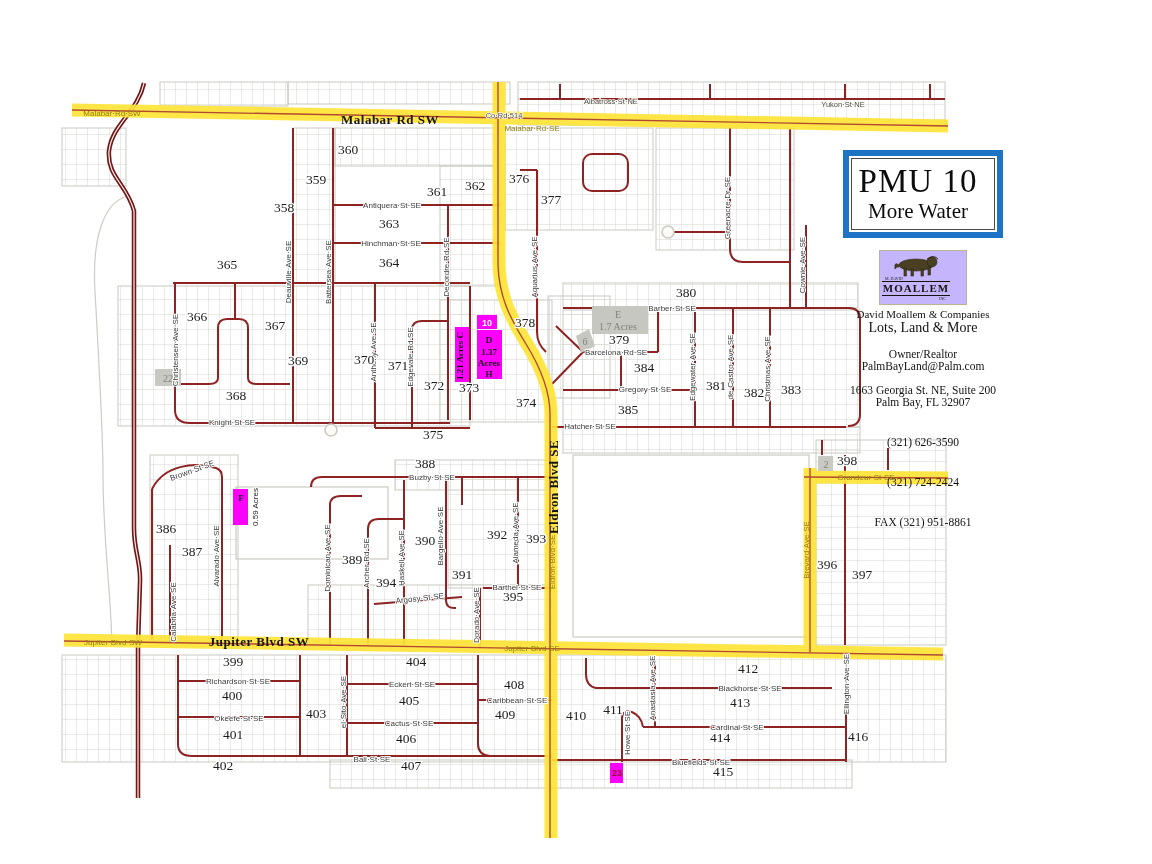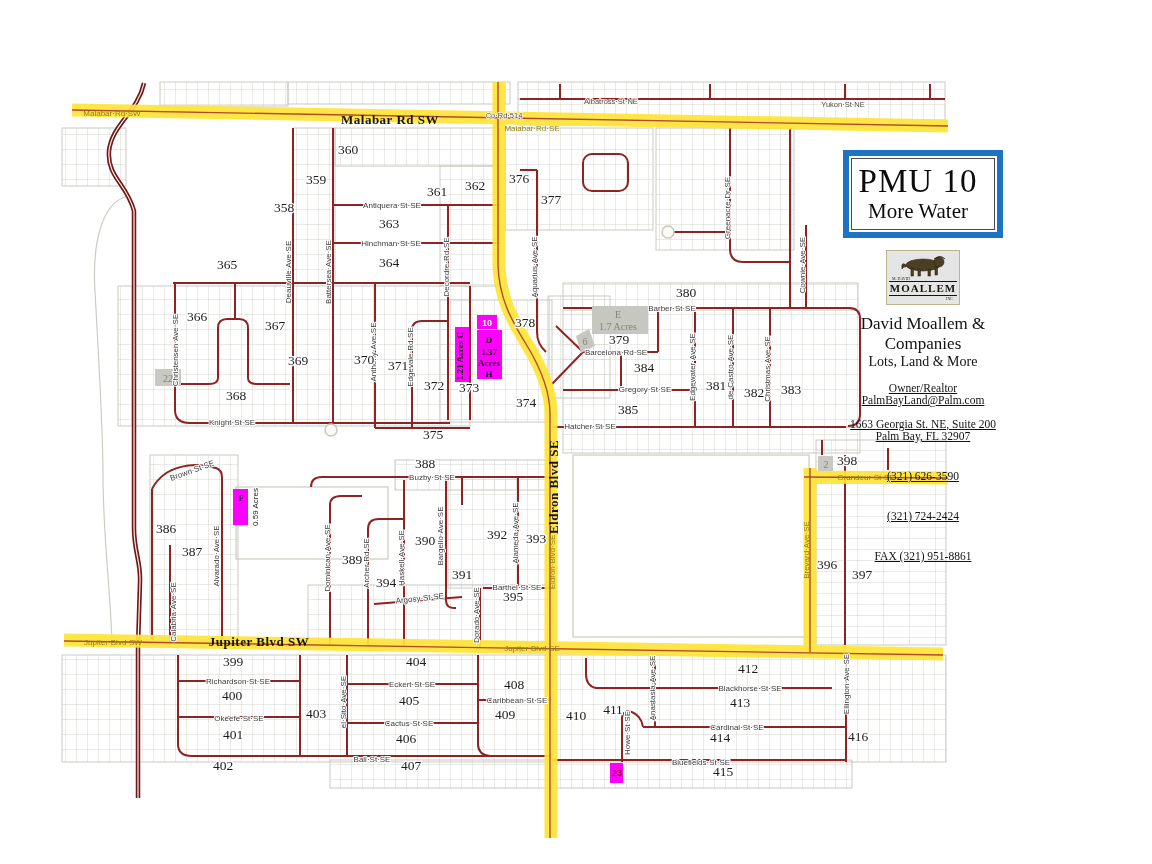--- a/index.html
+++ b/index.html
@@ -21,29 +21,29 @@
   .pt-white{font:bold 9px "Liberation Sans",sans-serif;fill:#ffffff;text-anchor:middle;}
   .pt-red{font:bold 9px "Liberation Sans",sans-serif;fill:#8b1c1c;text-anchor:middle;}
   .pt-gray{font:10px "Liberation Serif",serif;fill:#84847c;text-anchor:middle;}
   .gray-outline{fill:none;stroke:#ccccc4;stroke-width:1.2;}
   
   .panel{position:absolute;left:843px;top:150px;width:160px;text-align:center;}
   .title-box{border:6px solid #1d74c4;background:#fff;}
   .title-inner{border:1px solid #4a4a4a;margin:2px;padding:4px 12px 6px 2px;}
   .title{font-size:33px;letter-spacing:1px;color:#0c0c0c;line-height:36px;}
   .subtitle{font-size:21px;color:#0c0c0c;line-height:24px;}
-  .logo{width:68px;margin:12px auto 0 auto;background:#e5e5e5;border:1px solid #bdb48e;
-        padding:2px 2px 3px 2px;}
+  .logo{width:68px;margin:12px auto 0 auto;background:#c4b5fd;border:1px solid #bdb48e;
+        padding:2px 16px 3px 2px;}
   .logo-top{font-size:4px;color:#2c2817;text-align:left;margin-left:3px;line-height:4px;}
   .logo-brand{font-weight:bold;font-size:11px;letter-spacing:1px;color:#17130a;
               border-top:1px solid #17130a;border-bottom:1px solid #17130a;line-height:13px;}
   .logo-sub{font-size:4px;color:#2c2817;text-align:right;margin-right:4px;line-height:5px;}
-  .company{font-size:17px;color:#111;margin-top:9px;}
+  .company{font-size:11px;color:#111;margin-top:3px;}
   .tagline{font-size:14px;color:#111;}
-  .p-line{font-size:11.5px;color:#111;text-decoration:underline;}
+  .p-line{font-size:11.5px;color:#111;}
   .gap-s{margin-top:12px;} .gap-l{margin-top:28px;}
 </style>
 </head>
 <body>
 
 <div class="page">
 
   <svg id="map" width="1152" height="864" viewBox="0 0 1152 864">
     <defs>
       <pattern id="lots" width="11" height="15" patternUnits="userSpaceOnUse">

